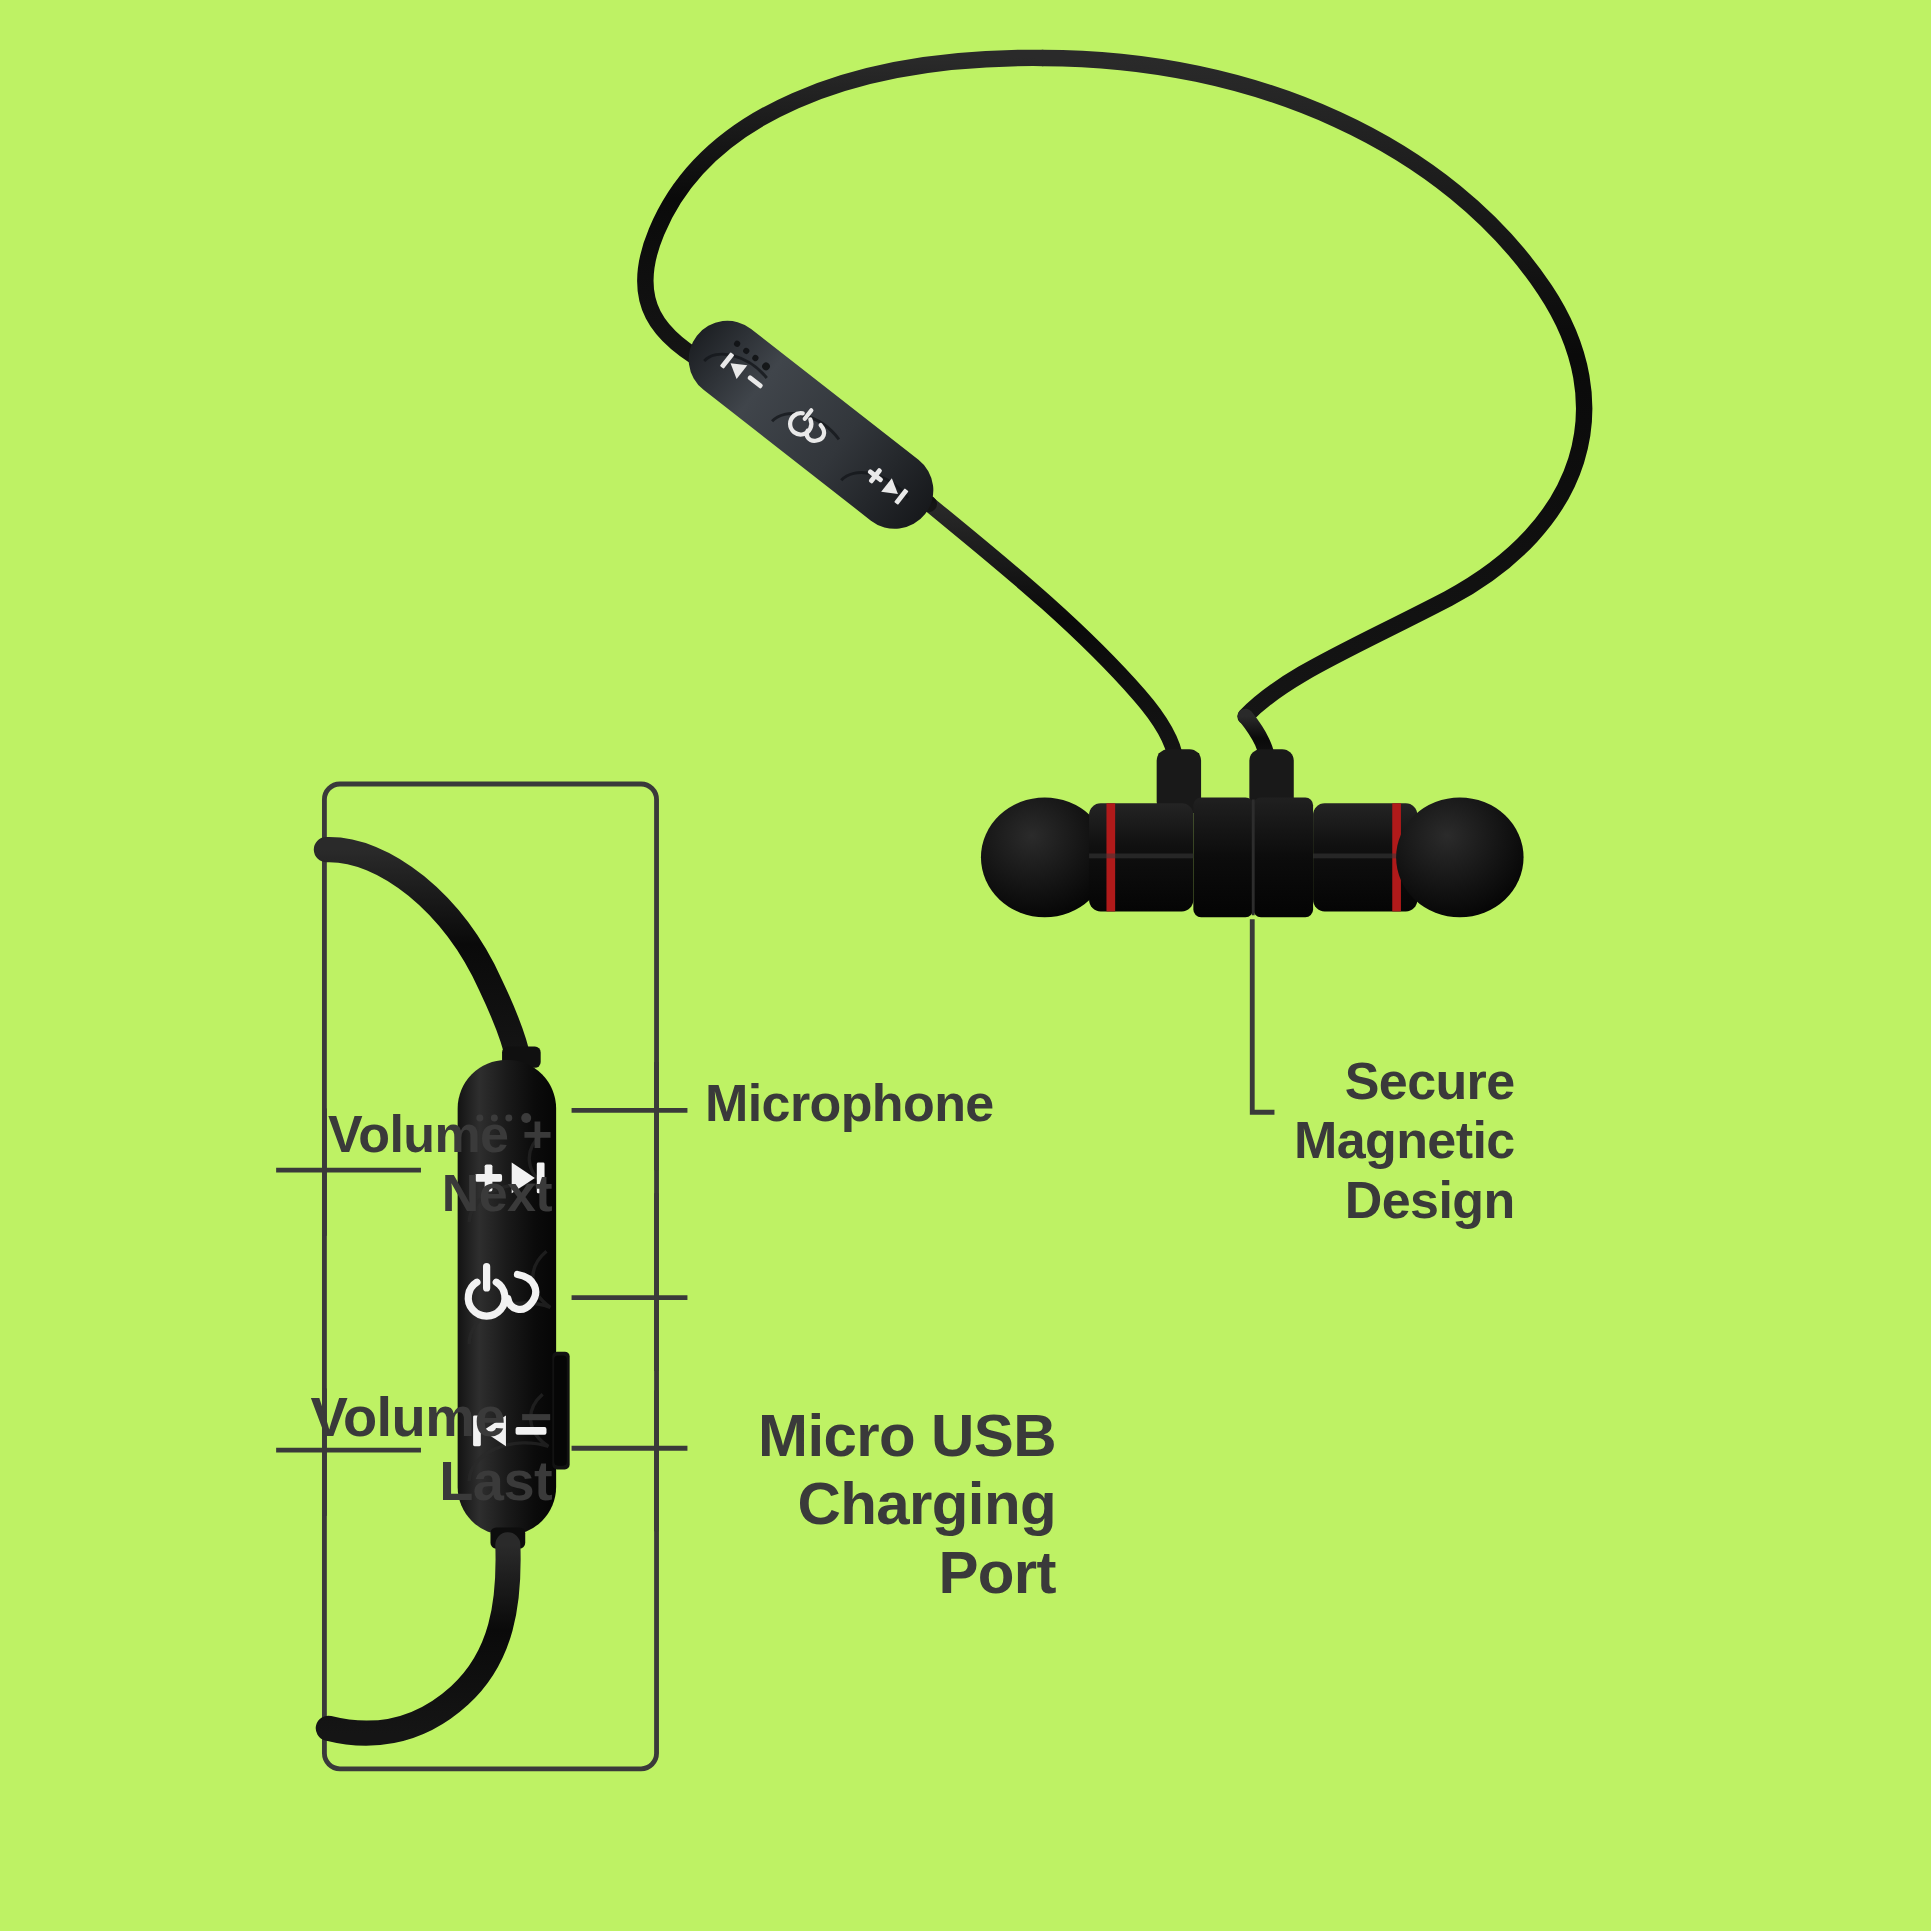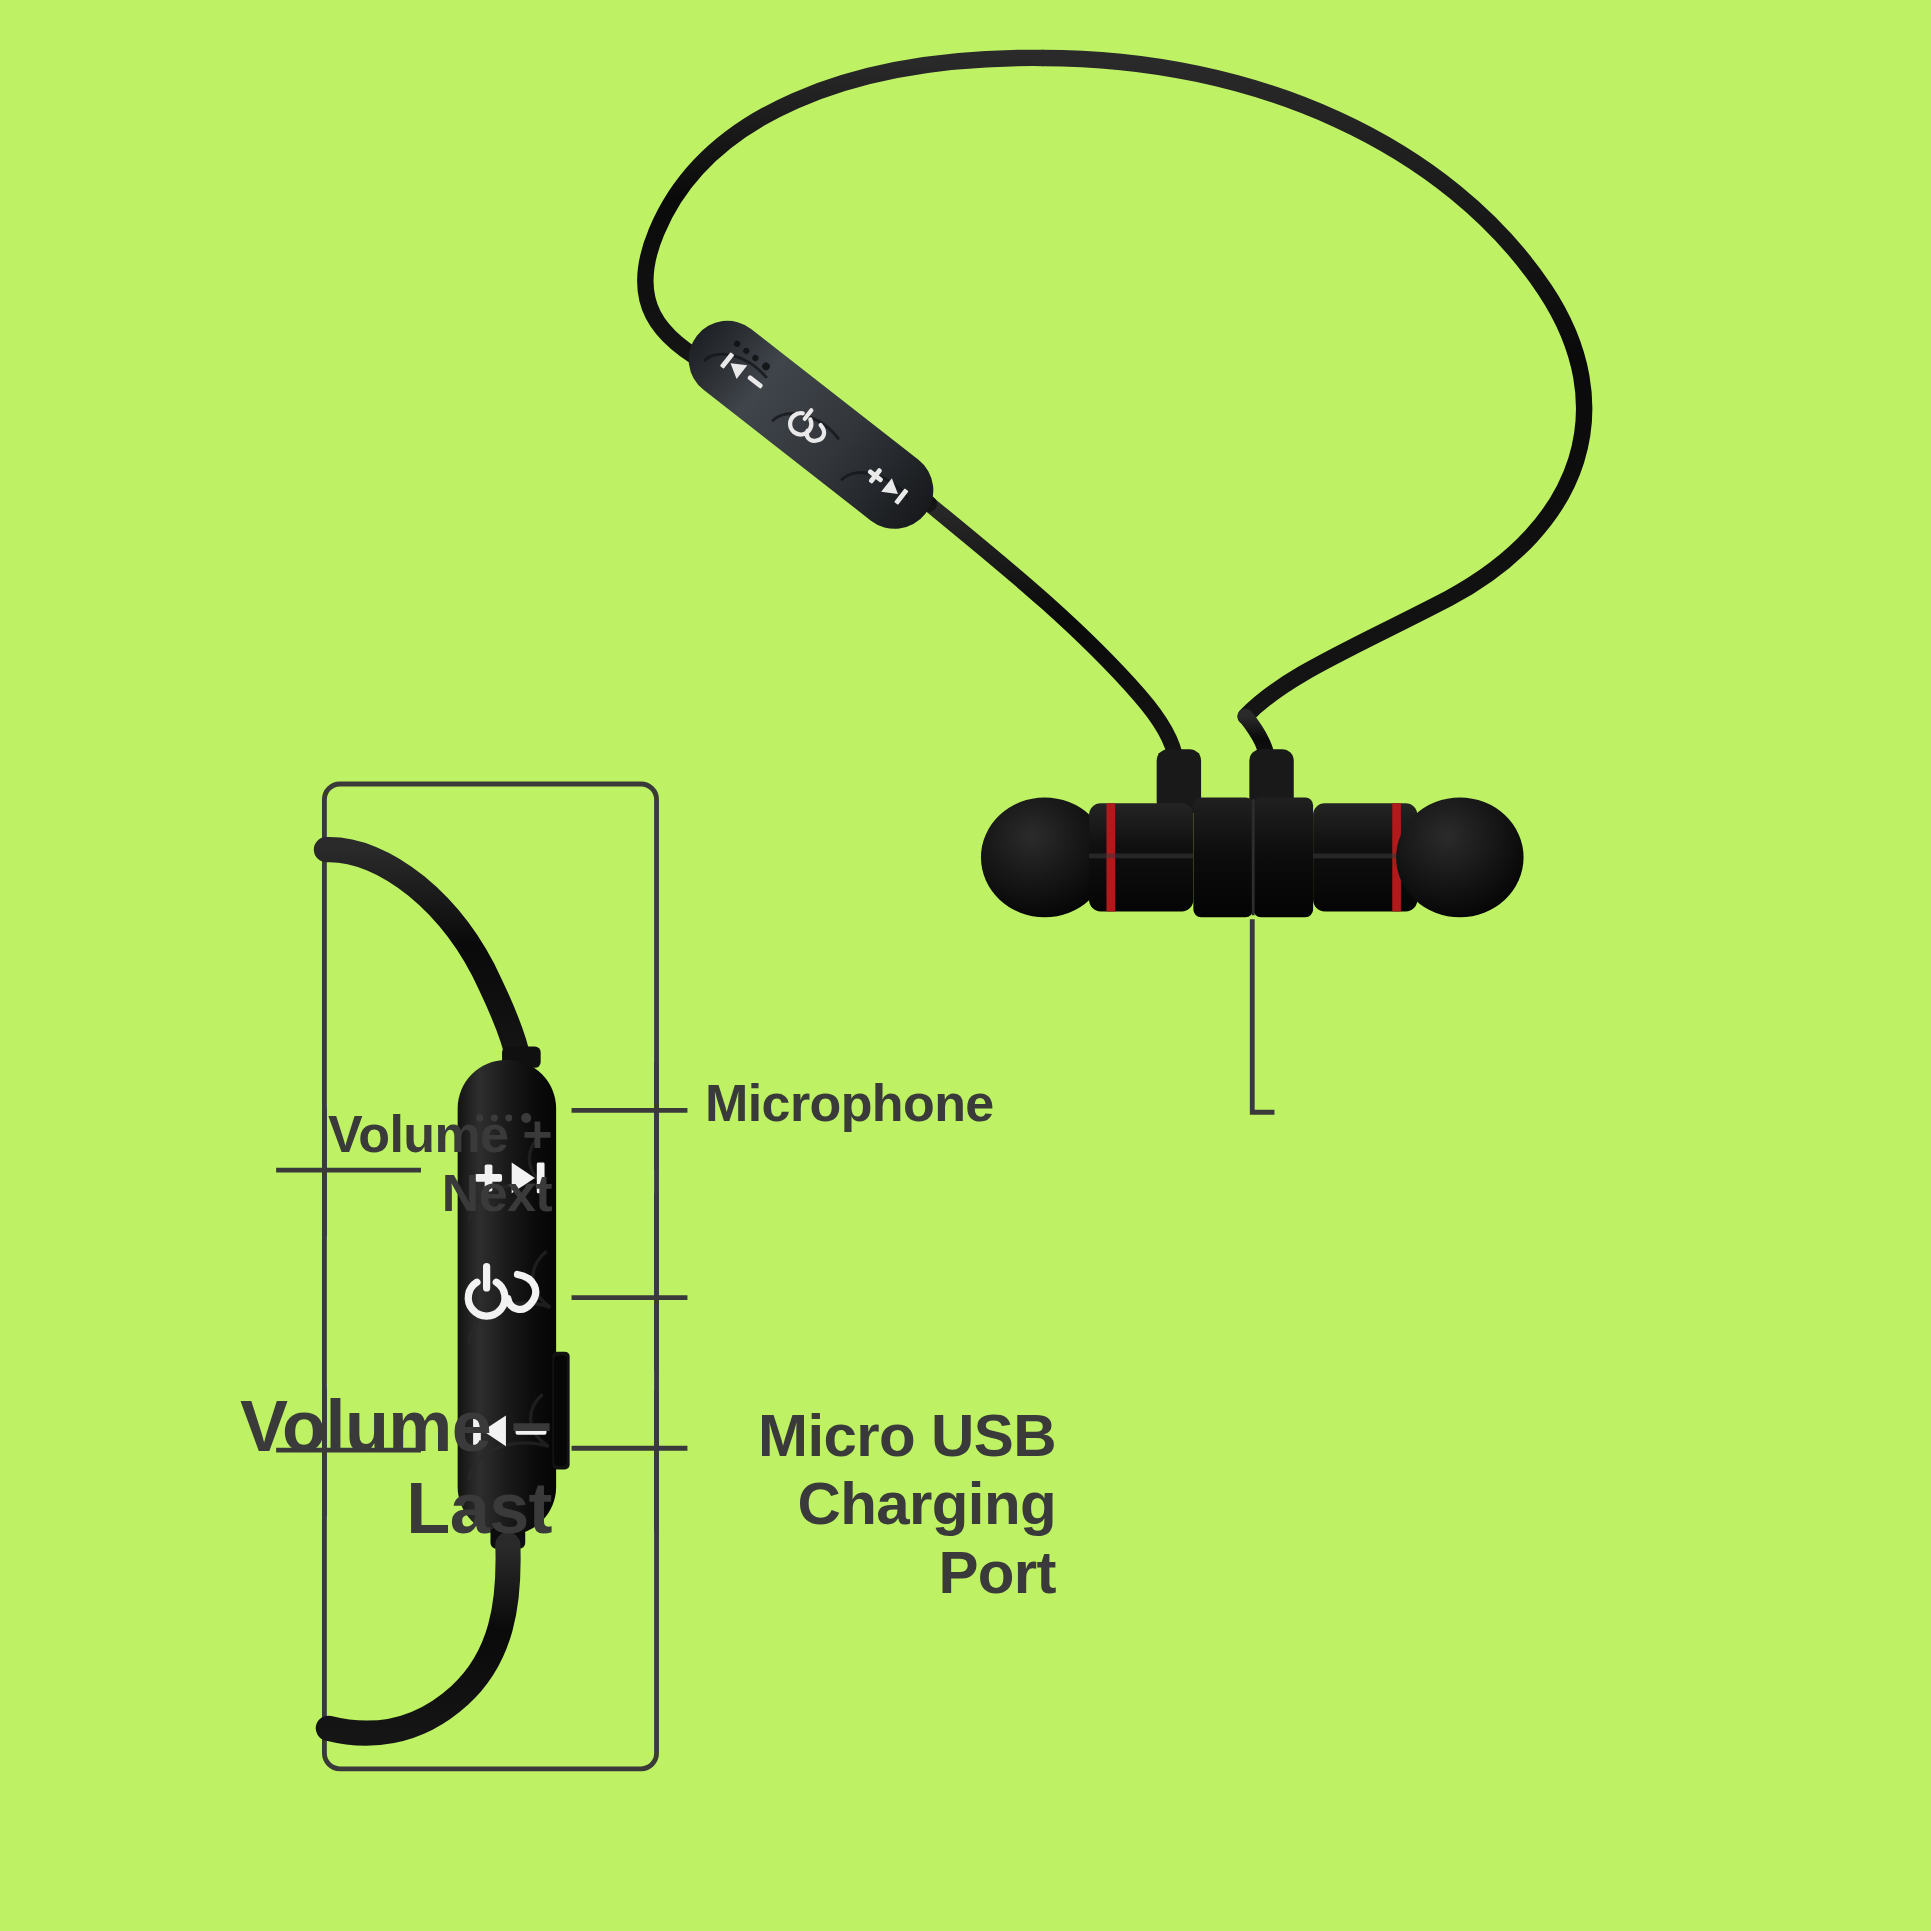--- a/index.html
+++ b/index.html
@@ -39,21 +39,21 @@
   .label.center { text-align: center; }
 
   .lbl-vol-plus {
     right: 1379px;
     top: 1105px;
     font-size: 52px;
   }
   .lbl-vol-minus {
     right: 1379px;
     top: 1385px;
-    font-size: 72px;
+    font-size: 56px;
   }
   .lbl-microphone {
     left: 705px;
     top: 1074px;
     font-size: 52px;
   }
   .lbl-power {
     left: 687px;
     top: 1201px;
     width: 338px;
@@ -274,15 +274,18 @@
 
   <div class="label right lbl-vol-minus">Volume −
 Last</div>
 
   <div class="label left lbl-microphone">Microphone</div>
 
 
   <div class="label right lbl-usb">Micro USB
 Charging Port</div>
 
+  <div class="label left lbl-magnetic">Secure
+Magnetic
+Design</div>
 
 </div>
 
 
 </body></html>

